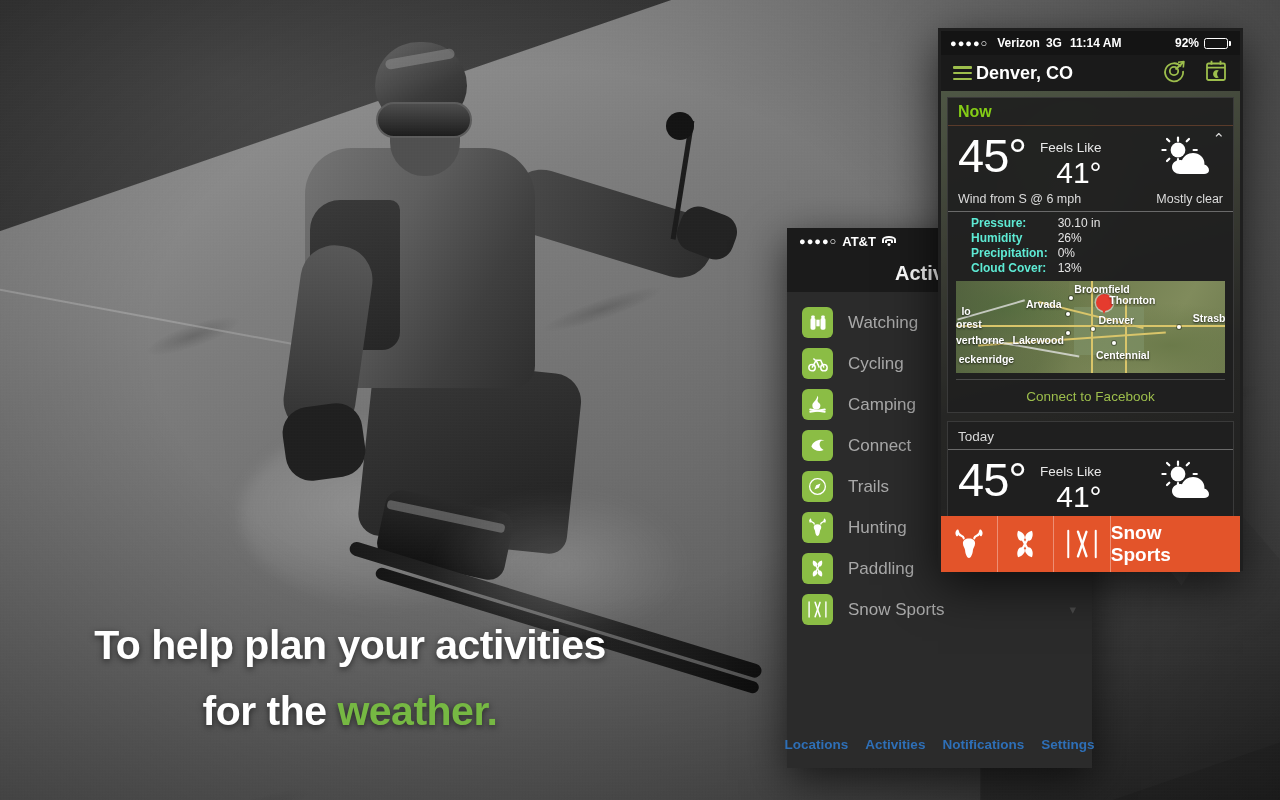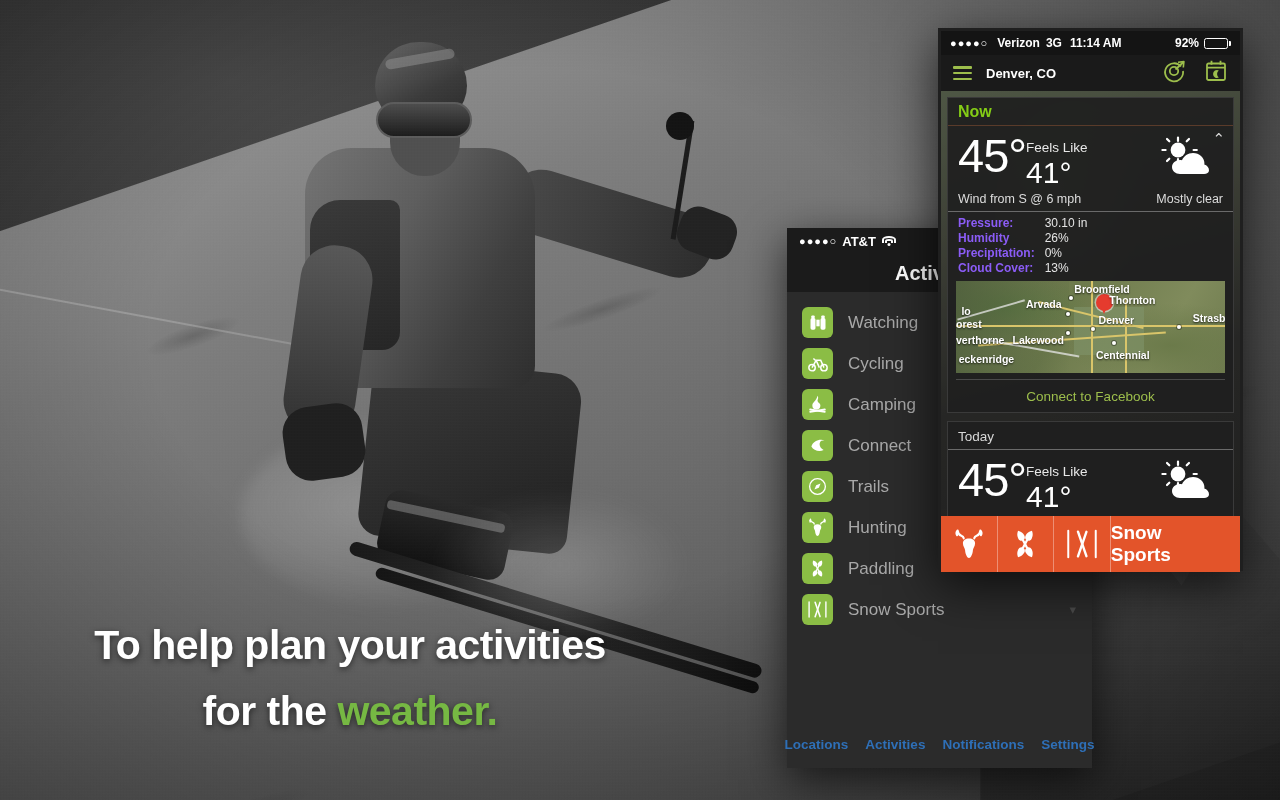--- a/index.html
+++ b/index.html
@@ -162,51 +162,51 @@
   .batt { display:inline-flex; align-items:center; margin-left:5px; }
   .batt-body { width:24px; height:11px; border:1.5px solid #fff; border-radius:2.5px;
             padding:1.5px; }
   .batt-fill { height:100%; background:#fff; border-radius:1px; }
   .batt-cap { width:2px; height:5px; background:#fff; margin-left:1px; border-radius:0 1px 1px 0; }
   .p1-nav { height:36px; background:#1a1a1a; display:flex; align-items:center;
             padding:0 12px; }
   .burger { width:19px; height:14px; display:flex; flex-direction:column;
             justify-content:space-between; }
   .burger span { display:block; height:2.5px; background:#9dbe4c; border-radius:1px; }
-  .p1-city { color:#fff; font-size:13px; font-weight:bold; margin-left:14px; }
+  .p1-city { color:#fff; font-size:18px; font-weight:bold; margin-left:4px; }
   .p1-nav-icons { margin-left:auto; display:flex; align-items:center; gap:18px; }
 
   .p1-body { position:relative; height:481px; overflow:hidden; background:#1d1d1d; }
   .p1-photo { position:absolute; inset:0;
       background:linear-gradient(165deg,#5f6a52 0%, #45483c 30%, #2a2a28 58%, #20201f 100%);
       opacity:.75; }
   .p1-photo::after { content:""; position:absolute; left:18%; top:2%; width:52%; height:46%;
       border-radius:50%; background:radial-gradient(ellipse at 40% 40%, rgba(120,130,95,.55), transparent 68%); }
 
   .card { position:relative; margin:6px 6px 0 6px; background:rgba(31,31,31,.93);
           border:1px solid #3a3a3a; }
   .card-hd { padding:5px 10px 4px; border-bottom:1px solid #5a3b2a; }
   .card-hd .now { color:#84cc16; font-size:16px; font-weight:bold; }
   .card-hd .today { color:#d8d8d8; font-size:13.5px; }
   .card-hd.today-hd { border-bottom:1px solid #6a6a6a; }
   .temp-row { position:relative; display:flex; align-items:flex-start; padding:4px 10px 0; }
   .big-temp { color:#fff; font-size:47px; font-weight:300; line-height:52px; letter-spacing:-1px; }
-  .feels { text-align:left; padding-top:8px; }
+  .feels { margin-left:14px; text-align:right; padding-top:8px; }
   .feels-lbl { color:#e8e8e8; font-size:13.5px; }
   .feels-val { color:#fff; font-size:30px; font-weight:300; line-height:34px; }
   .wx-ico { margin-left:auto; padding-top:6px; padding-right:4px; }
   .chev-up { position:absolute; right:8px; top:4px; color:#ddd; font-size:15px; }
   .cond-row { display:flex; padding:2px 10px 5px; border-bottom:1px solid #6a6a6a;
               margin:0 0 0 0; }
   .wind { color:#dcdcdc; font-size:12.5px; }
   .cond { margin-left:auto; color:#dcdcdc; font-size:12.5px; }
   .stats { display:flex; padding:4px 10px 6px; font-size:12px; }
   .stats .col { display:grid; grid-template-columns:auto auto; column-gap:10px; row-gap:1px; }
   .stats .col.right { margin-left:22px; }
-  .stats .k { color:#8b5cf6; font-weight:bold; }
+  .stats .k { color:#5eead4; font-weight:bold;margin-left:13px; }
   .stats .v { color:#e4e4e4; }
 
   
   .map { position:relative; height:92px; margin:0 8px; overflow:hidden; background:#6f7a4e; }
   .map-green { position:absolute; inset:0;
       background:
         radial-gradient(ellipse 120px 50px at 18% 30%, #5f7a45, transparent 70%),
         radial-gradient(ellipse 150px 60px at 80% 70%, #6b7a4a, transparent 70%),
         linear-gradient(120deg,#7d8456 0%, #6d7a4c 40%, #808b5c 75%, #6e7a4e 100%); }
   .map-dk { position:absolute; left:0; top:0; width:42%; height:100%;

